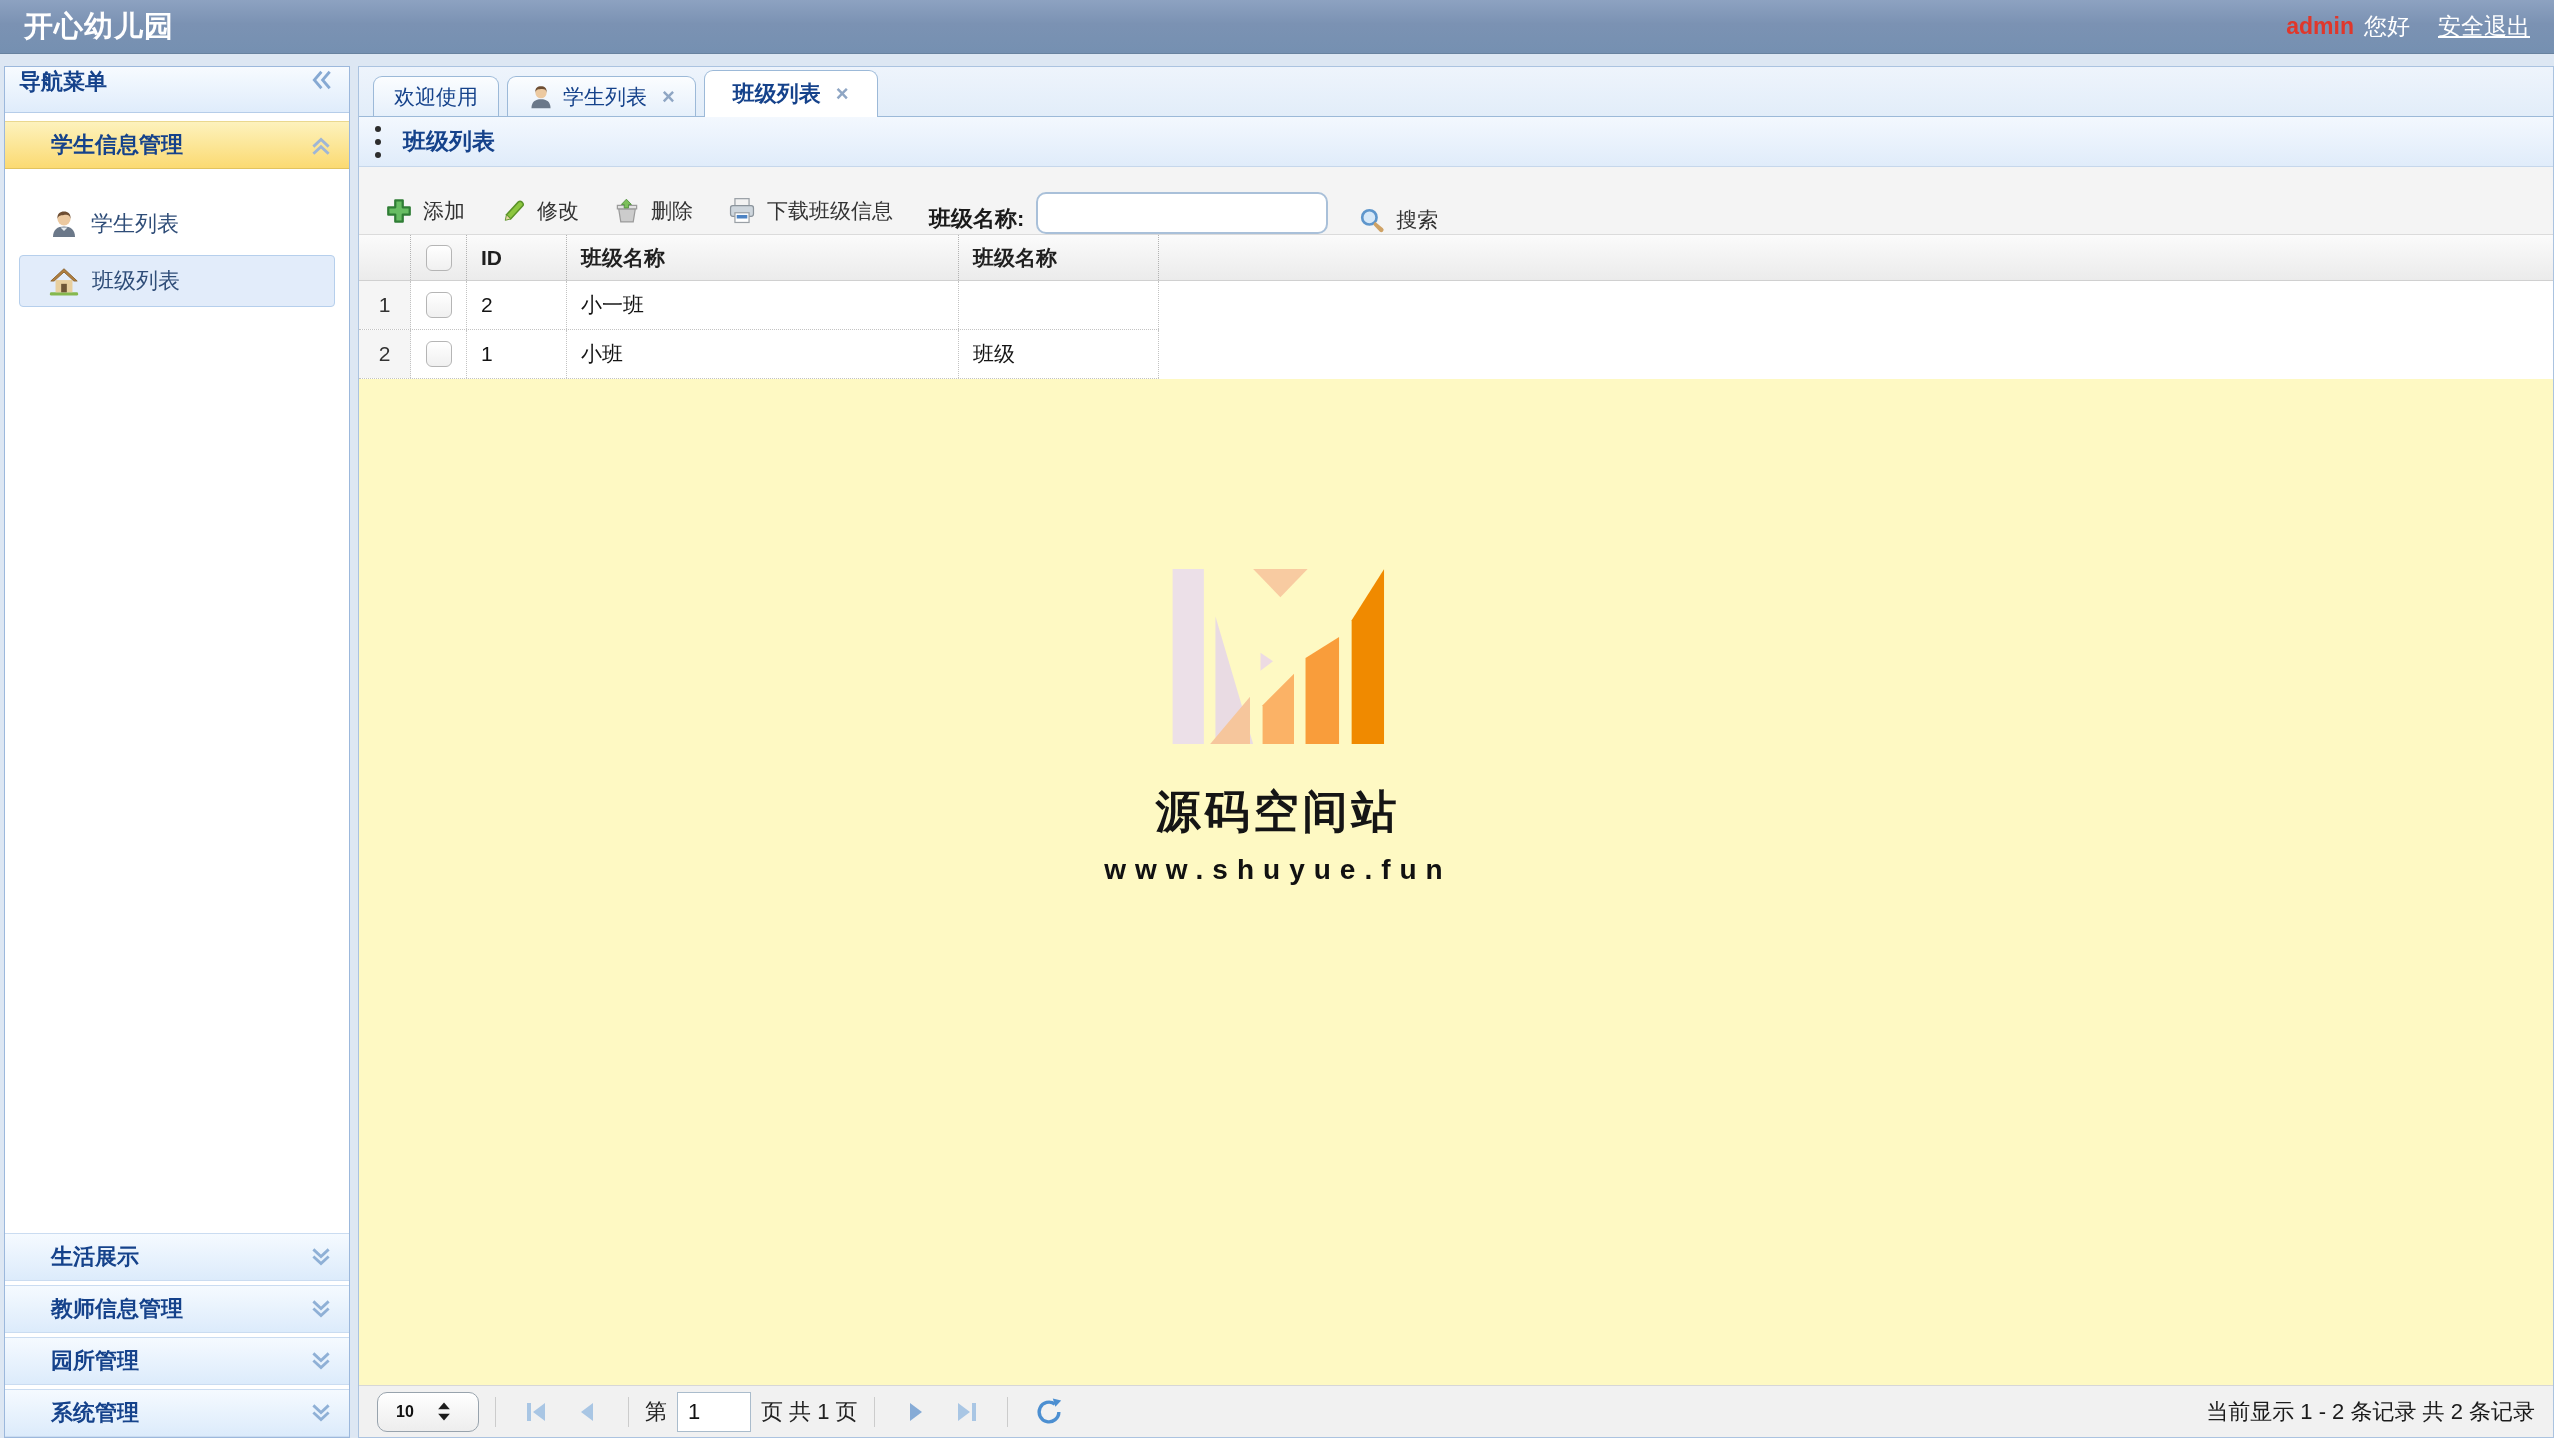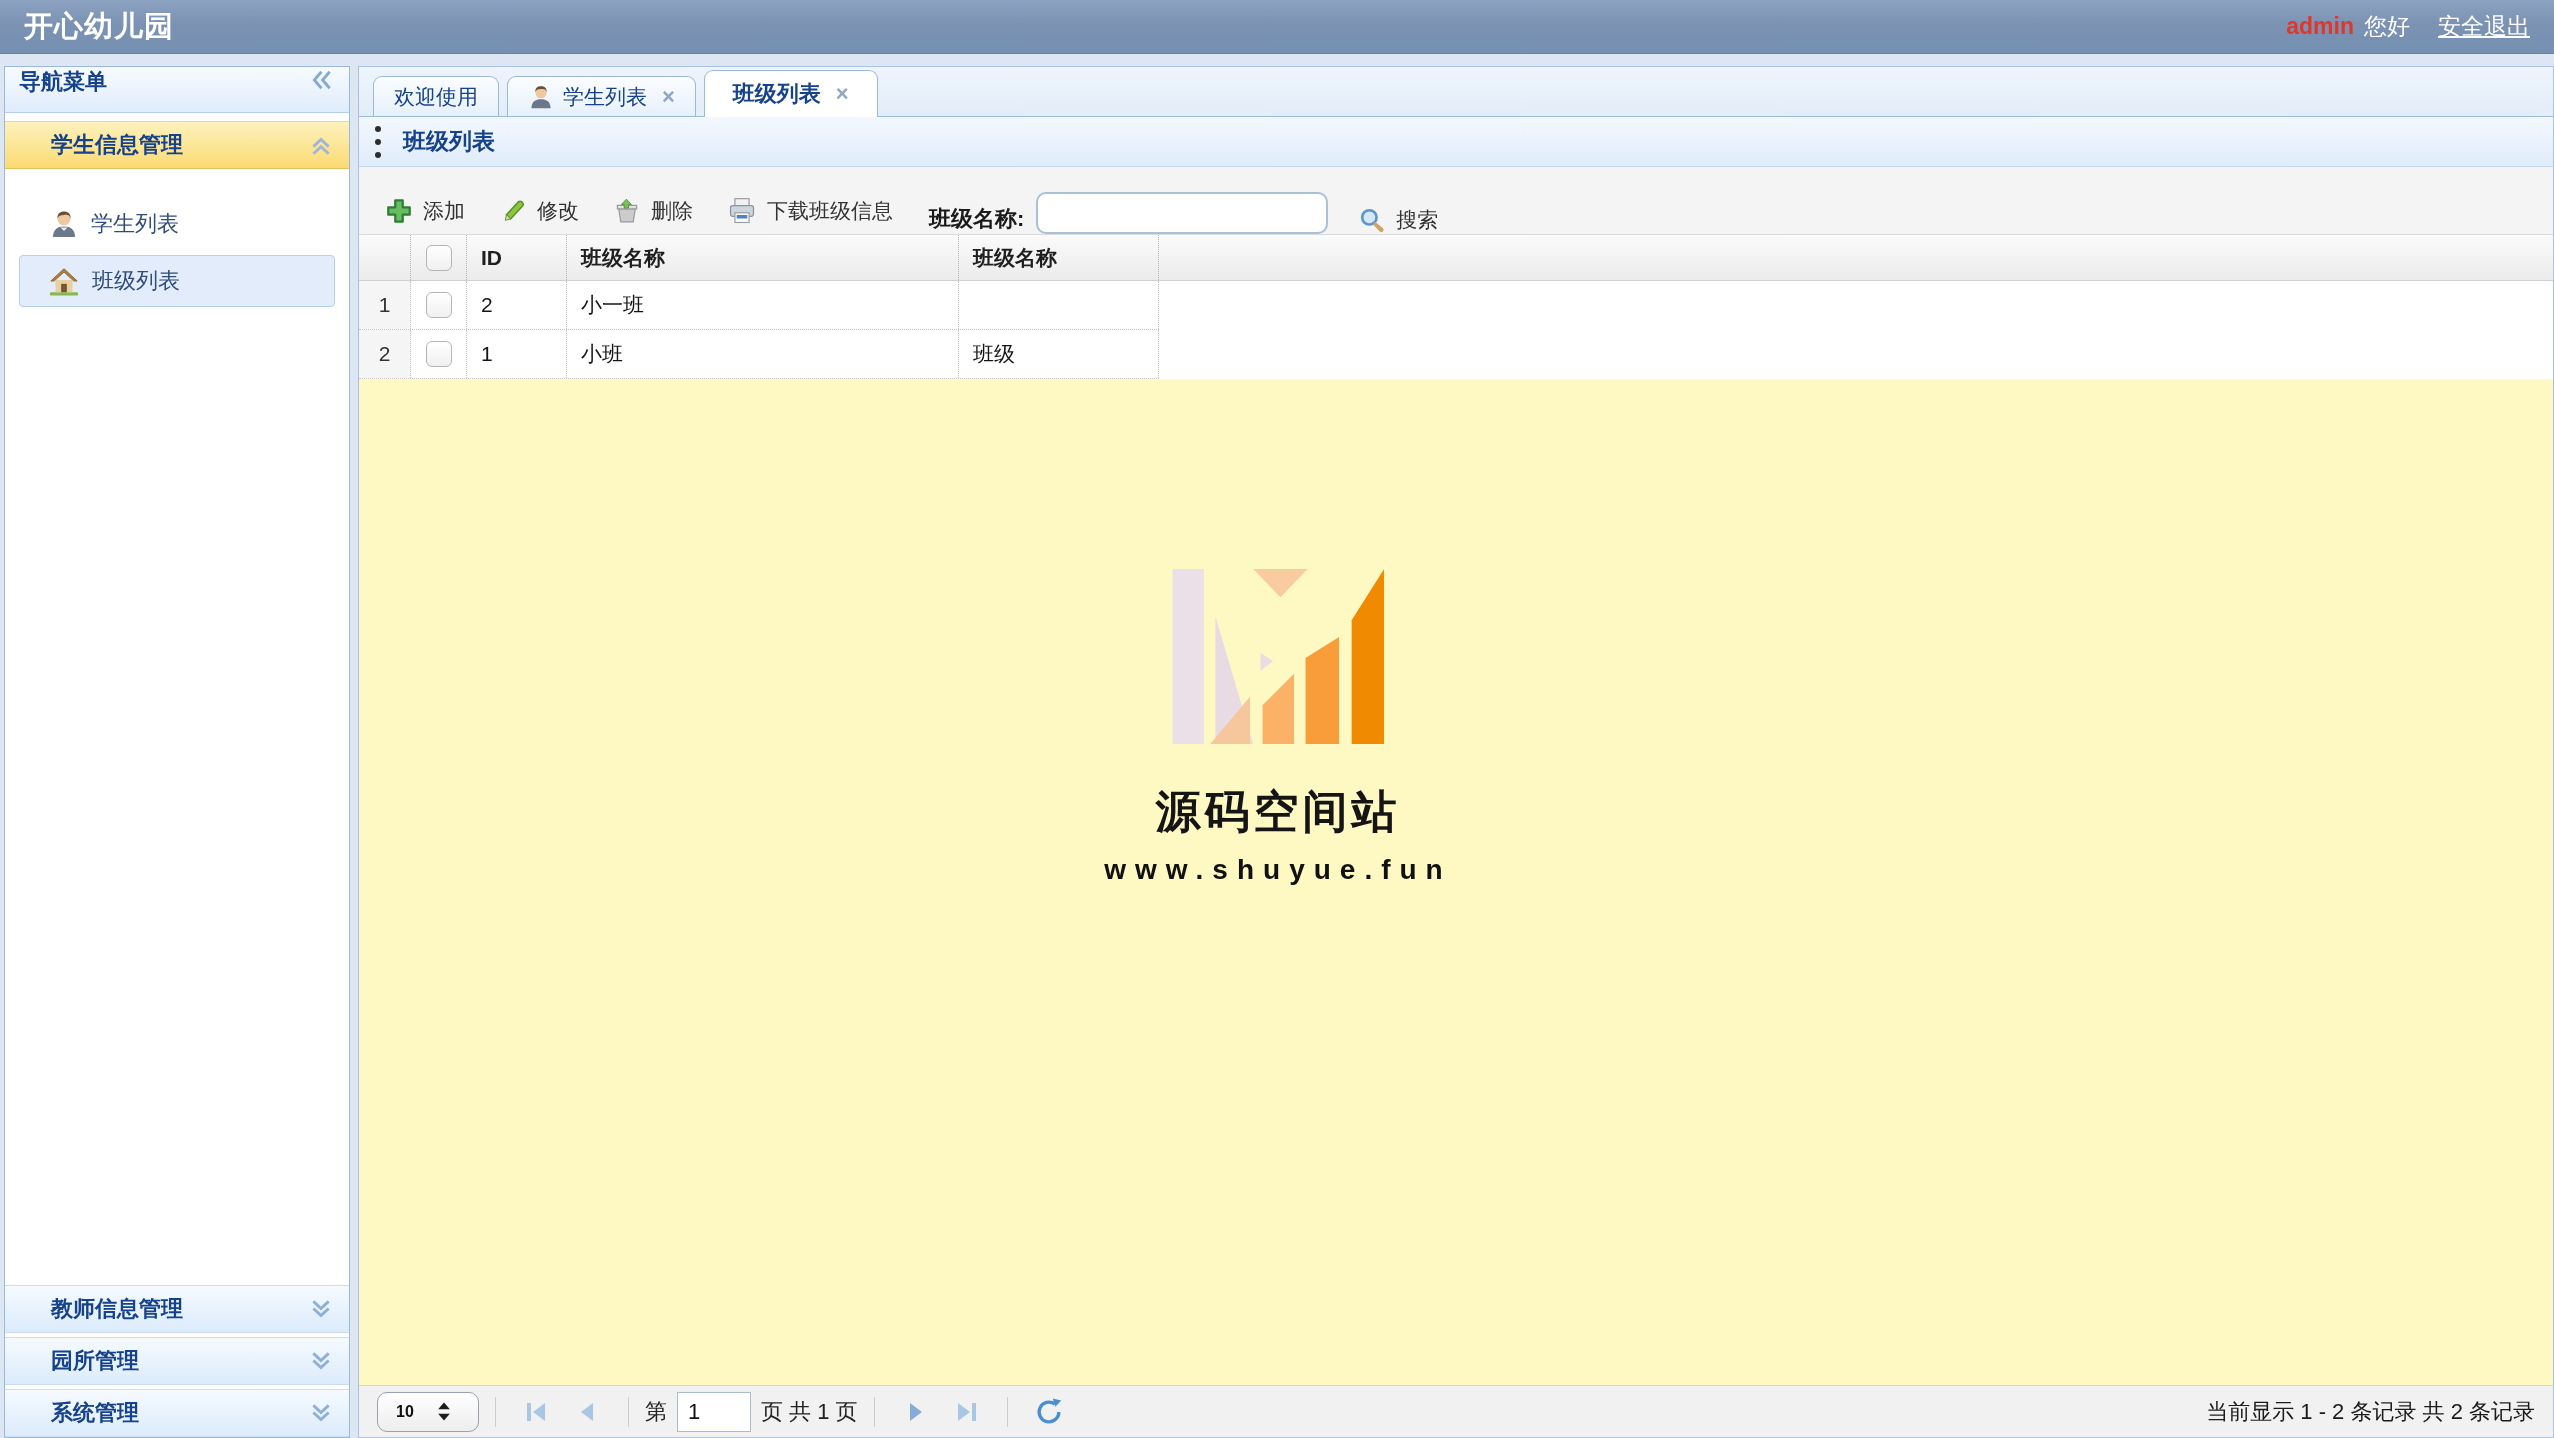--- a/index.html
+++ b/index.html
@@ -202,20 +202,29 @@
         <rect x="2" y="29" width="30" height="3.5" rx="1.5" fill="#86b84e"></rect>
         <rect x="8" y="16" width="18" height="13" fill="#e8cf9e"></rect>
         <path d="M17 4 L3 17 L6.5 17 L17 7.5 L27.5 17 L31 17 Z" fill="#b07f3f" stroke="#8c6430" stroke-width="1"></path>
         <rect x="14" y="20" width="6" height="9" fill="#6f5636"></rect>
       </svg>
       <span>班级列表</span>
     </div>
   </div>
 
   <div class="acc-header acc-collapsed">
+    <span>生活展示</span>
+    <span class="chev">
+      <svg viewBox="0 0 22 22" width="24" height="24" fill="none" stroke="#8fb0d6" stroke-width="2.6">
+        <path d="M4 4 L11 10.5 L18 4"></path>
+          <path d="M4 10.5 L11 17 L18 10.5"></path>
+      </svg>
+    </span>
+  </div>
+  <div class="acc-header acc-collapsed">
     <span>教师信息管理</span>
     <span class="chev">
       <svg viewBox="0 0 22 22" width="24" height="24" fill="none" stroke="#8fb0d6" stroke-width="2.6">
         <path d="M4 4 L11 10.5 L18 4"></path>
           <path d="M4 10.5 L11 17 L18 10.5"></path>
       </svg>
     </span>
   </div>
   <div class="acc-header acc-collapsed">
     <span>园所管理</span>

